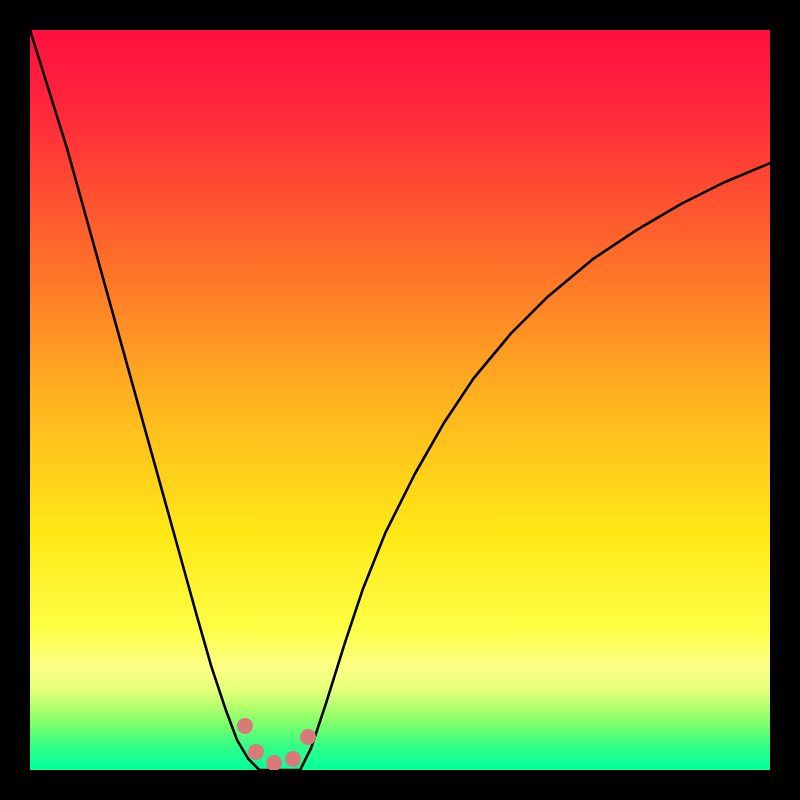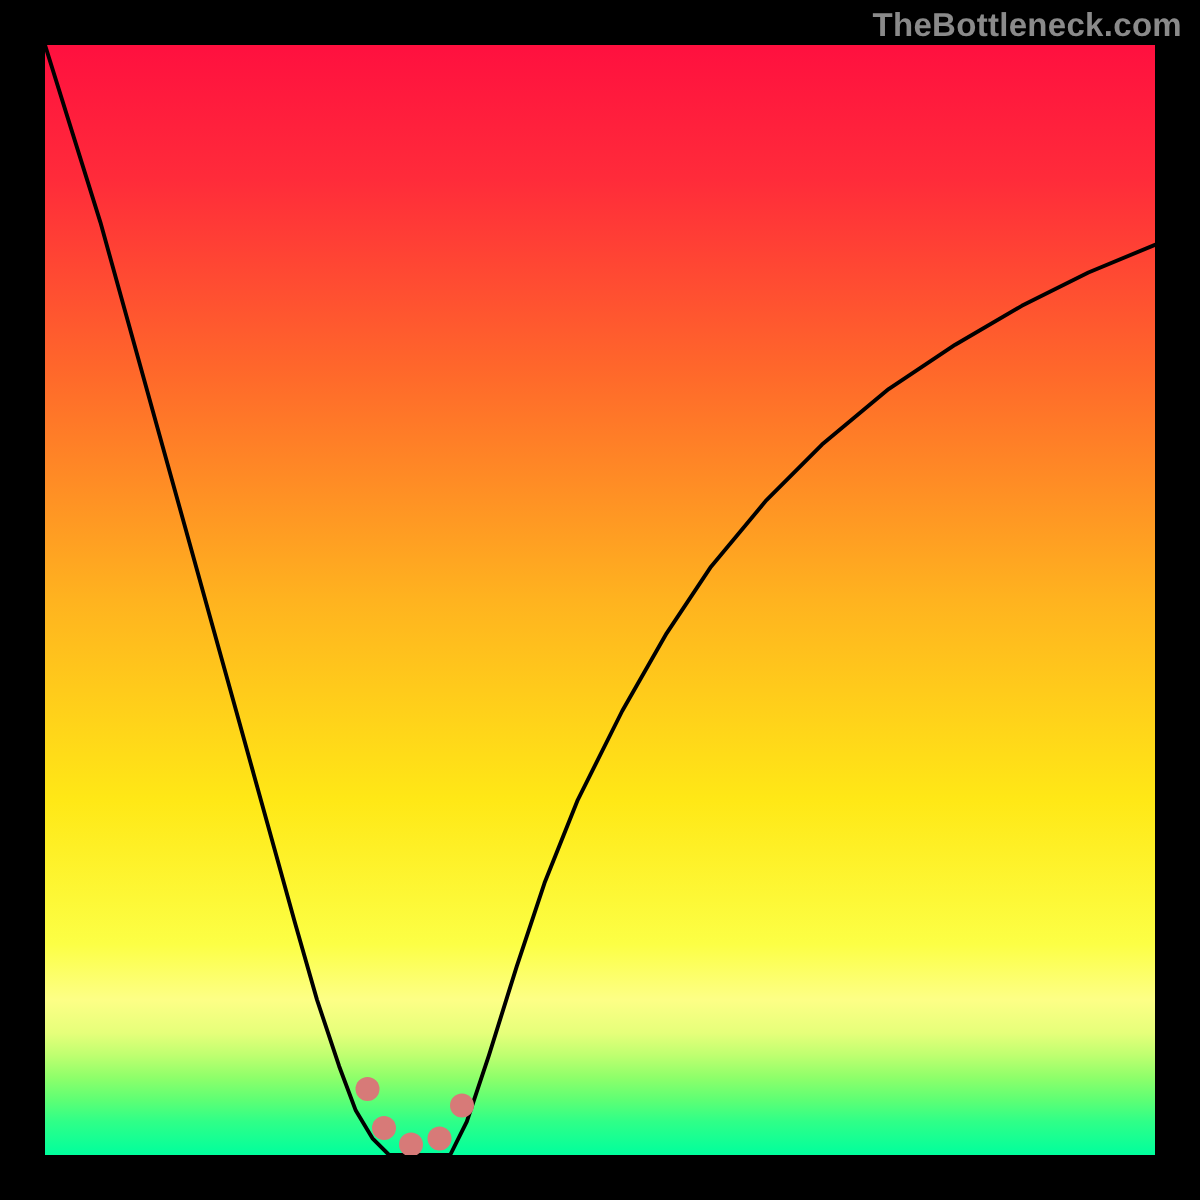--- a/index.html
+++ b/index.html
@@ -57,21 +57,20 @@
     height: 16px;
     border-radius: 50%;
     background: #d77a78;
     transform: translate(-50%, -50%);
   }
 </style>
 </head>
 <body>
 
 <div class="frame">
-  <div class="watermark">TheBottleneck.com</div>
   <div class="plot-area">
     <svg class="gradient" viewBox="0 0 740 740" preserveAspectRatio="none">
       <defs>
         <linearGradient id="bg-grad" x1="0" y1="0" x2="0" y2="1">
             <stop offset="0%" stop-color="#ff103f"></stop>
             <stop offset="12%" stop-color="#ff2b3a"></stop>
             <stop offset="30%" stop-color="#ff6a2a"></stop>
             <stop offset="50%" stop-color="#ffb31f"></stop>
             <stop offset="68%" stop-color="#ffe816"></stop>
             <stop offset="81%" stop-color="#fcff45"></stop>

